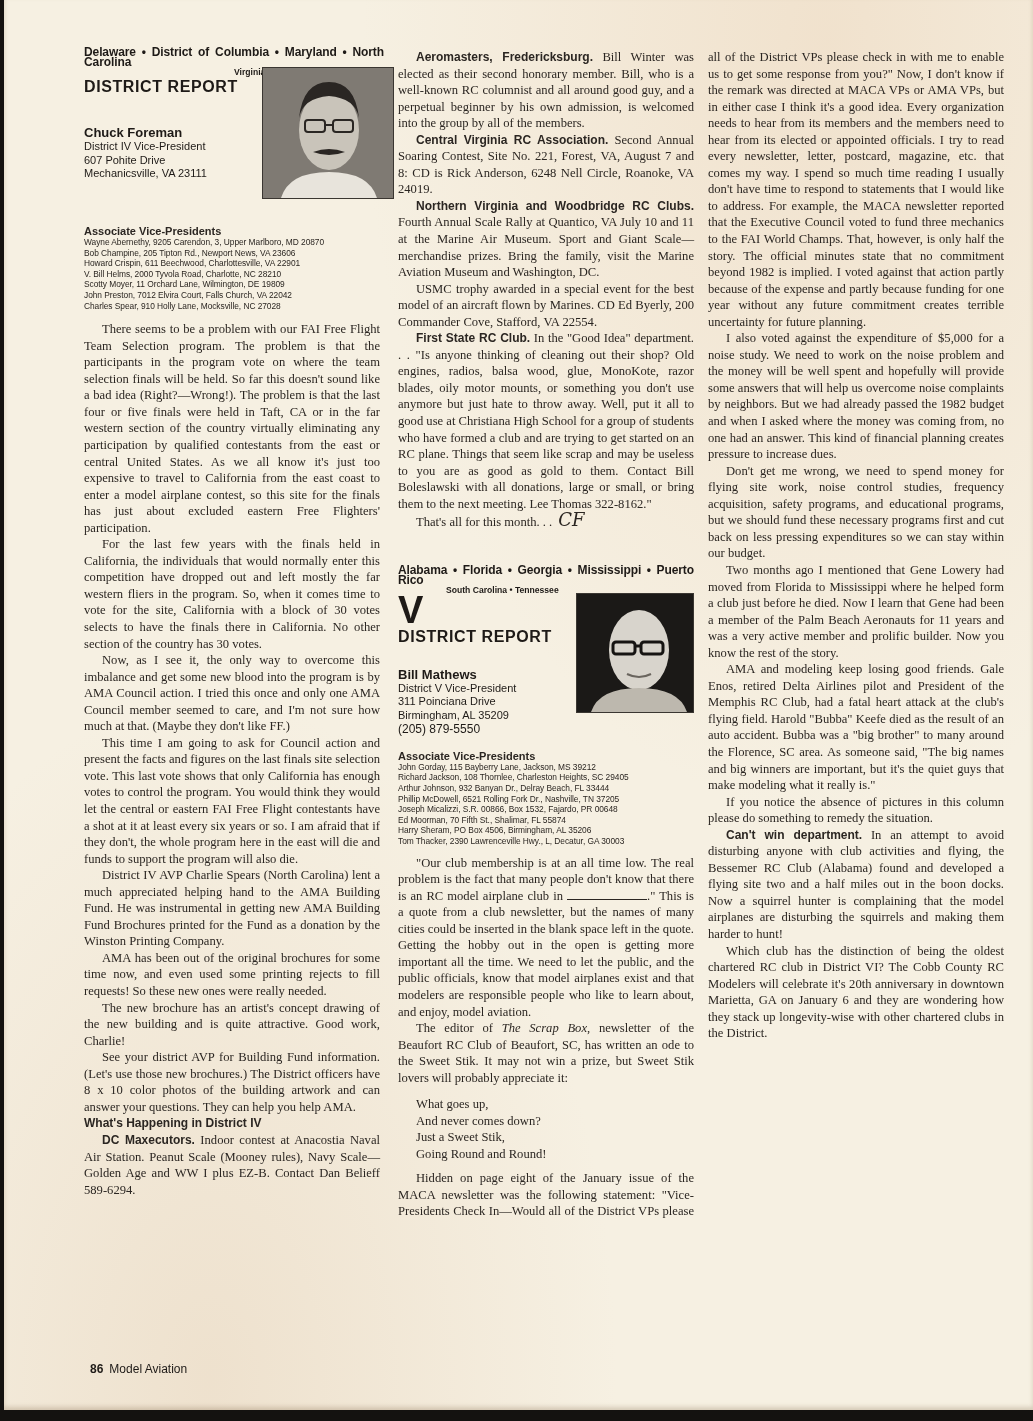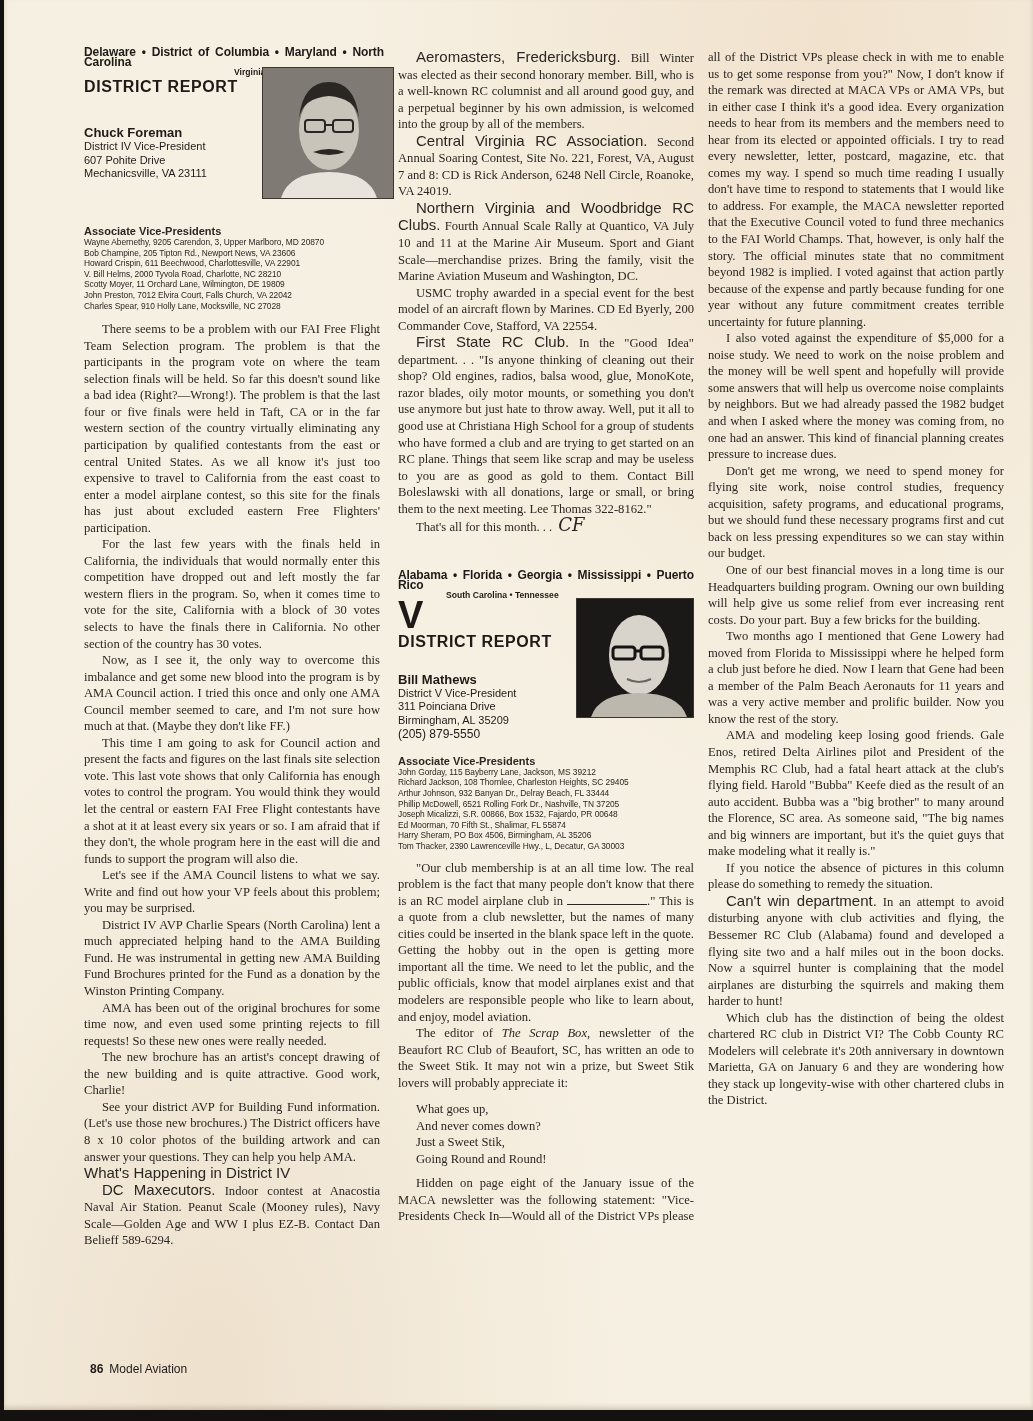--- a/index.html
+++ b/index.html
@@ -15,21 +15,21 @@
   }
   .col {
     position: absolute; top: 47px; font-family: "Liberation Serif", serif;
     color: #2b2622; font-size: 12.6px; line-height: 16.55px; text-align: justify;
   }
   .col1 { left: 80px; width: 296px; }
   .col2 { left: 394px; width: 296px; }
   .col3 { left: 704px; width: 296px; }
   .col p { margin: 0; text-indent: 18px; }
   .col p.noindent { text-indent: 0; }
-  .b { font-family: "Liberation Sans", sans-serif; font-weight: normal; font-size: 15px; }
+  .b { font-family: "Liberation Sans", sans-serif; font-weight: bold; font-size: 12px; }
   .hdr { position: relative; font-family: "Liberation Sans", sans-serif; color: #1e1a17; }
   .states { font-size: 12px; font-weight: bold; letter-spacing: -0.1px; line-height: 10px; }
   .states2 { font-size: 8.6px; font-weight: bold; line-height: 10px; }
   .roman { font-size: 38px; font-weight: bold; line-height: 34px; letter-spacing: -1px; }
   .dreport { font-size: 16px; font-weight: bold; letter-spacing: 0.6px; line-height: 20px; }
   .vpname { font-size: 13px; font-weight: bold; line-height: 15px; }
   .vpline { font-size: 11px; line-height: 13.5px; font-family: "Liberation Sans", sans-serif; }
   .phone { font-size: 12px; line-height: 10px; font-family: "Liberation Sans", sans-serif; margin-top: 2px;}
   .avp-title { font-size: 11px; font-weight: bold; line-height: 11px; font-family: "Liberation Sans", sans-serif; margin-top: 12px;}
   .avp { font-size: 8.4px; line-height: 10.6px; font-family: "Liberation Sans", sans-serif; white-space: nowrap; letter-spacing: -0.05px; }
@@ -85,21 +85,20 @@
       <div class="avp">V. Bill Helms, 2000 Tyvola Road, Charlotte, NC 28210</div>
       <div class="avp">Scotty Moyer, 11 Orchard Lane, Wilmington, DE 19809</div>
       <div class="avp">John Preston, 7012 Elvira Court, Falls Church, VA 22042</div>
       <div class="avp">Charles Spear, 910 Holly Lane, Mocksville, NC 27028</div>
     </div>
     <div style="height:10px;"></div>
     <p>There seems to be a problem with our FAI Free Flight Team Selection program. The problem is that the participants in the program vote on where the team selection finals will be held. So far this doesn't sound like a bad idea (Right?—Wrong!). The problem is that the last four or five finals were held in Taft, CA or in the far western section of the country virtually eliminating any participation by qualified contestants from the east or central United States. As we all know it's just too expensive to travel to California from the east coast to enter a model airplane contest, so this site for the finals has just about excluded eastern Free Flighters' participation.</p>
     <p>For the last few years with the finals held in California, the individuals that would normally enter this competition have dropped out and left mostly the far western fliers in the program. So, when it comes time to vote for the site, California with a block of 30 votes selects to have the finals there in California. No other section of the country has 30 votes.</p>
     <p>Now, as I see it, the only way to overcome this imbalance and get some new blood into the program is by AMA Council action. I tried this once and only one AMA Council member seemed to care, and I'm not sure how much at that. (Maybe they don't like FF.)</p>
     <p>This time I am going to ask for Council action and present the facts and figures on the last finals site selection vote. This last vote shows that only California has enough votes to control the program. You would think they would let the central or eastern FAI Free Flight contestants have a shot at it at least every six years or so. I am afraid that if they don't, the whole program here in the east will die and funds to support the program will also die.</p>
-    <p>Let's see if the AMA Council listens to what we say. Write and find out how your VP feels about this problem; you may be surprised.</p>
     <p>District IV AVP Charlie Spears (North Carolina) lent a much appreciated helping hand to the AMA Building Fund. He was instrumental in getting new AMA Building Fund Brochures printed for the Fund as a donation by the Winston Printing Company.</p>
     <p>AMA has been out of the original brochures for some time now, and even used some printing rejects to fill requests! So these new ones were really needed.</p>
     <p>The new brochure has an artist's concept drawing of the new building and is quite attractive. Good work, Charlie!</p>
     <p>See your district AVP for Building Fund information. (Let's use those new brochures.) The District officers have 8 x 10 color photos of the building artwork and can answer your questions. They can help you help AMA.</p>
     <p class="noindent b">What's Happening in District IV</p>
     <p><span class="b">DC Maxecutors.</span><span> Indoor contest at Anacostia Naval Air Station. Peanut Scale (Mooney rules), Navy Scale—Golden Age and WW I plus EZ-B. Contact Dan Belieff 589-6294.</span></p>
   </div>
 
   <div class="col col2" style="top:49px;">
     <p><span class="b">Aeromasters, Fredericksburg.</span><span> Bill Winter was elected as their second honorary member. Bill, who is a well-known RC columnist and all around good guy, and a perpetual beginner by his own admission, is welcomed into the group by all of the members.</span></p>
@@ -154,21 +153,20 @@
       <div>Just a Sweet Stik,</div>
       <div>Going Round and Round!</div>
     </div>
     <p style="height:50px; overflow:hidden;">Hidden on page eight of the January issue of the MACA newsletter was the following statement: "Vice-Presidents Check In—Would all of the District VPs please check in with me to enable us to get some response from you?" Now, I don't know if the remark was directed at MACA VPs or AMA VPs, but in either case I think it's a good idea. Every organization needs to hear from its members and the members need to hear from its elected or appointed officials. I try to read every newsletter, letter, postcard, magazine, etc. that comes my way. I spend so much time reading I usually don't have time to respond to statements that I would like to address. For example, the MACA newsletter reported that the Executive Council voted to fund three mechanics to the FAI World Champs. That, however, is only half the story. The official minutes state that no commitment beyond 1982 is implied. I voted against that action partly because of the expense and partly because funding for one year without any future commitment creates terrible uncertainty for future planning.</p>
   </div>
 
   <div class="col col3" style="top:49px;">
     <p class="noindent">all of the District VPs please check in with me to enable us to get some response from you?" Now, I don't know if the remark was directed at MACA VPs or AMA VPs, but in either case I think it's a good idea. Every organization needs to hear from its members and the members need to hear from its elected or appointed officials. I try to read every newsletter, letter, postcard, magazine, etc. that comes my way. I spend so much time reading I usually don't have time to respond to statements that I would like to address. For example, the MACA newsletter reported that the Executive Council voted to fund three mechanics to the FAI World Champs. That, however, is only half the story. The official minutes state that no commitment beyond 1982 is implied. I voted against that action partly because of the expense and partly because funding for one year without any future commitment creates terrible uncertainty for future planning.</p>
     <p>I also voted against the expenditure of $5,000 for a noise study. We need to work on the noise problem and the money will be well spent and hopefully will provide some answers that will help us overcome noise complaints by neighbors. But we had already passed the 1982 budget and when I asked where the money was coming from, no one had an answer. This kind of financial planning creates pressure to increase dues.</p>
     <p>Don't get me wrong, we need to spend money for flying site work, noise control studies, frequency acquisition, safety programs, and educational programs, but we should fund these necessary programs first and cut back on less pressing expenditures so we can stay within our budget.</p>
-    <p>One of our best financial moves in a long time is our Headquarters building program. Owning our own building will help give us some relief from ever increasing rent costs. Do your part. Buy a few bricks for the building.</p>
     <p>Two months ago I mentioned that Gene Lowery had moved from Florida to Mississippi where he helped form a club just before he died. Now I learn that Gene had been a member of the Palm Beach Aeronauts for 11 years and was a very active member and prolific builder. Now you know the rest of the story.</p>
     <p>AMA and modeling keep losing good friends. Gale Enos, retired Delta Airlines pilot and President of the Memphis RC Club, had a fatal heart attack at the club's flying field. Harold "Bubba" Keefe died as the result of an auto accident. Bubba was a "big brother" to many around the Florence, SC area. As someone said, "The big names and big winners are important, but it's the quiet guys that make modeling what it really is."</p>
     <p>If you notice the absence of pictures in this column please do something to remedy the situation.</p>
     <p><span class="b">Can't win department.</span><span> In an attempt to avoid disturbing anyone with club activities and flying, the Bessemer RC Club (Alabama) found and developed a flying site two and a half miles out in the boon docks. Now a squirrel hunter is complaining that the model airplanes are disturbing the squirrels and making them harder to hunt!</span></p>
     <p>Which club has the distinction of being the oldest chartered RC club in District VI? The Cobb County RC Modelers will celebrate it's 20th anniversary in downtown Marietta, GA on January 6 and they are wondering how they stack up longevity-wise with other chartered clubs in the District.</p>
   </div>
 
   <div class="footer">
     <span class="num">86</span><span>Model Aviation</span>
   </div>

